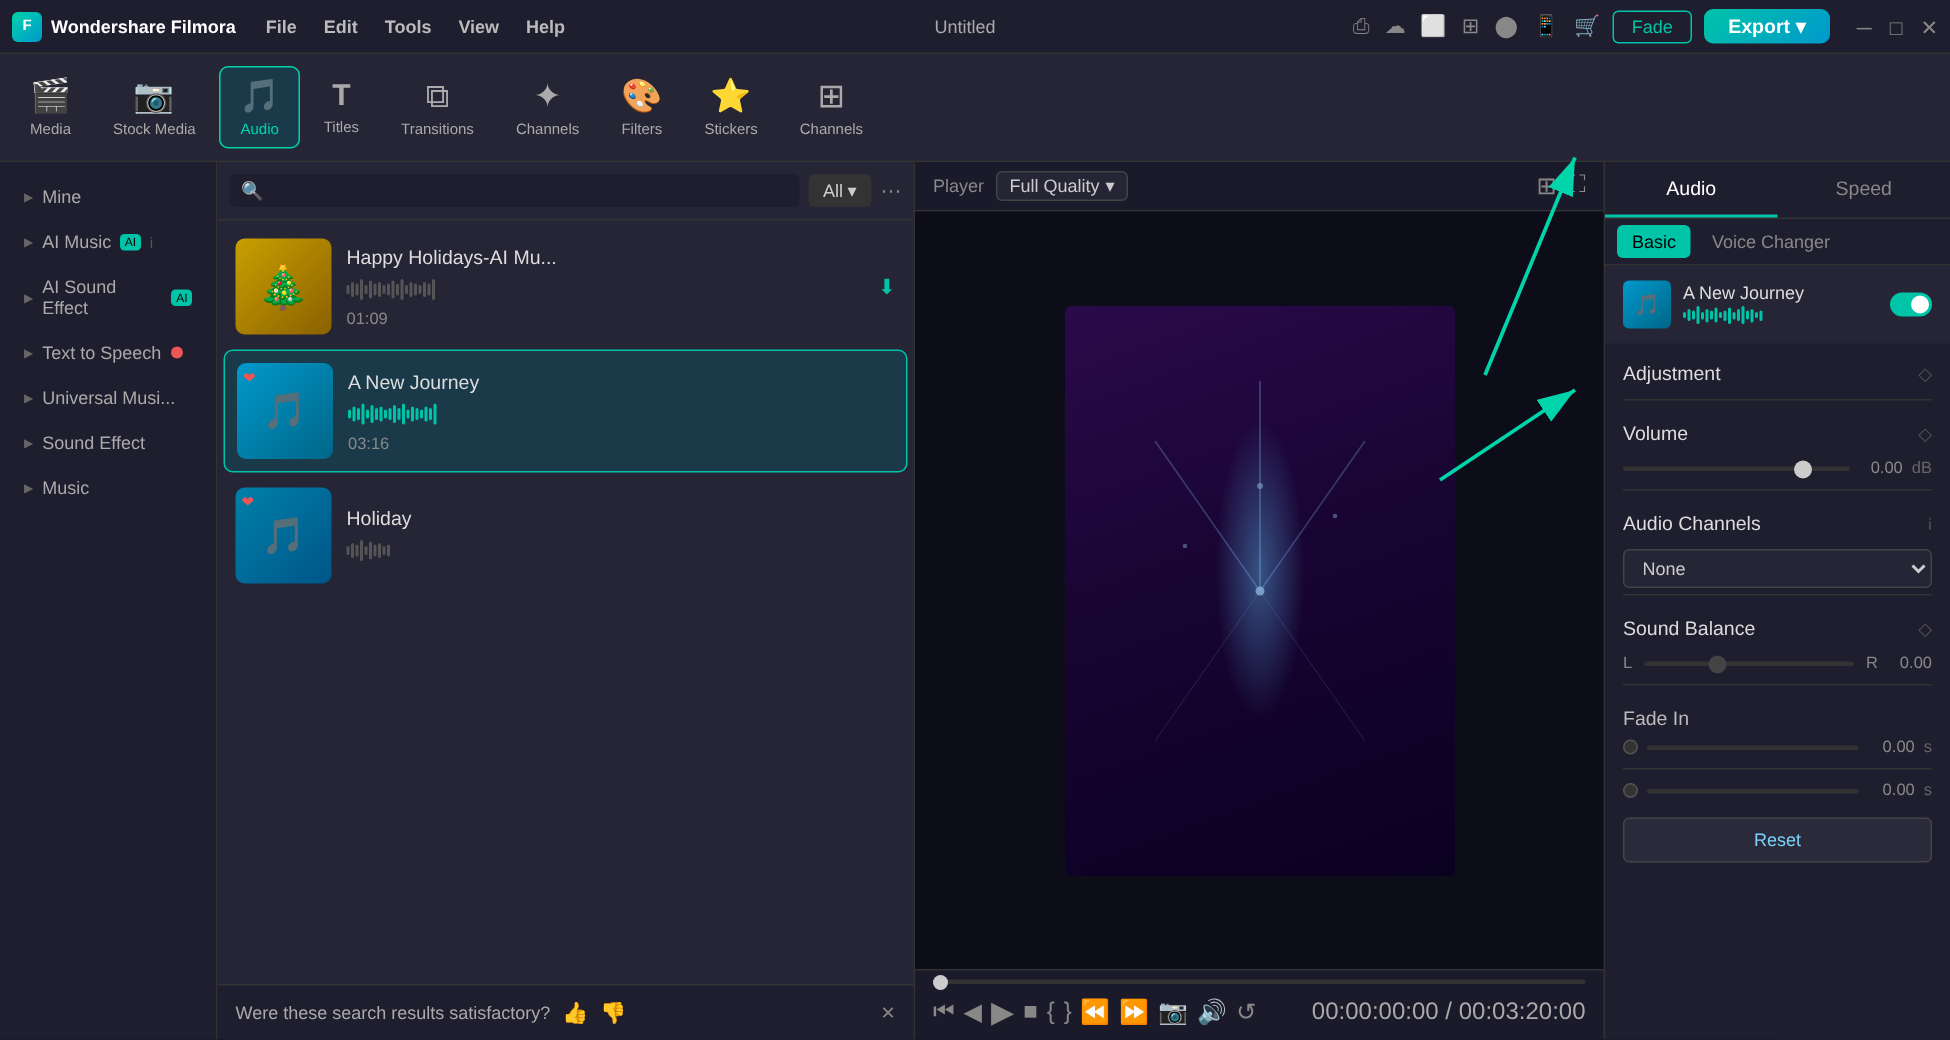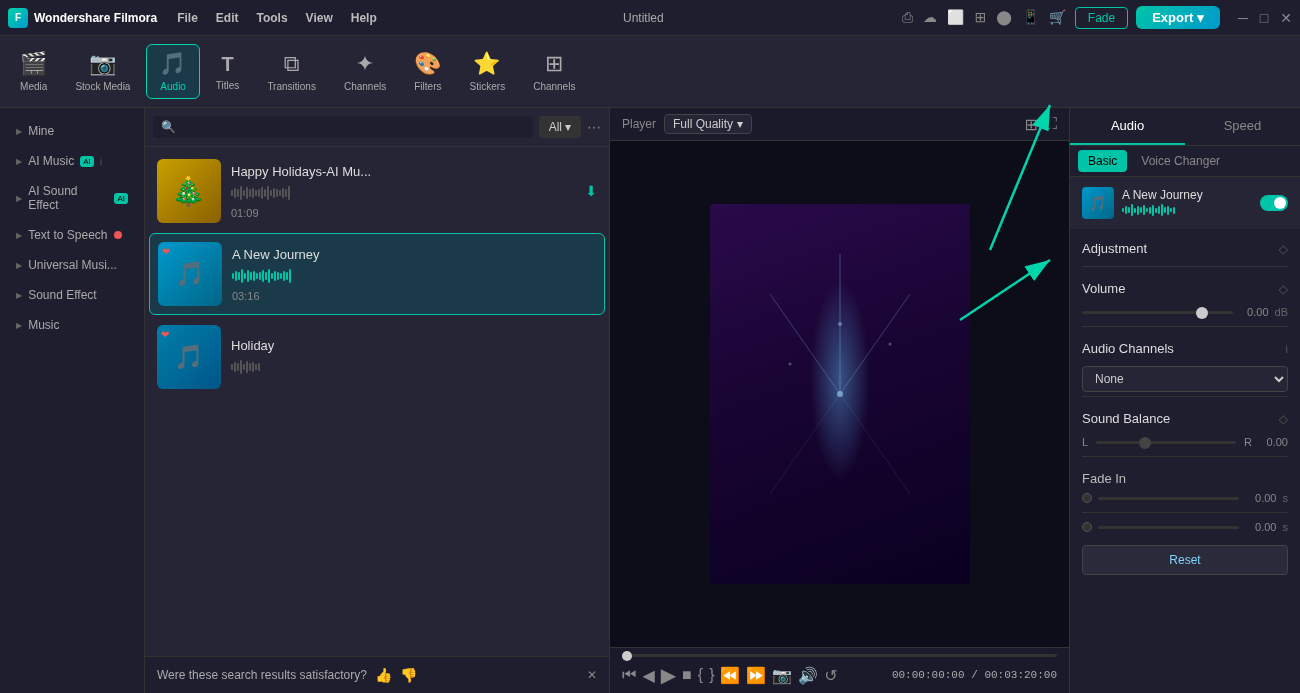--- a/index.html
+++ b/index.html
@@ -72,21 +72,21 @@
     .player-screen { flex: 1; background: #0d0d1a; display: flex; align-items: center; justify-content: center; overflow: hidden; }
     .video-placeholder { width: 260px; height: 380px; background: linear-gradient(160deg, #2a0a4a 0%, #1a0535 40%, #0a0020 100%); border-radius: 4px; position: relative; overflow: hidden; display: flex; align-items: center; justify-content: center; }
     .video-light { position: absolute; top: 20%; left: 50%; transform: translateX(-50%); width: 60px; height: 200px; background: radial-gradient(ellipse, rgba(100,200,255,0.4) 0%, transparent 70%); }
     .player-controls { padding: 6px 12px; border-top: 1px solid #333; }
     .progress-bar { height: 3px; background: #333; border-radius: 2px; margin-bottom: 6px; position: relative; }
     .progress-bar .played { width: 0%; height: 100%; background: #00c4a8; border-radius: 2px; }
     .progress-dot { width: 10px; height: 10px; background: #ccc; border-radius: 50%; position: absolute; left: 0%; top: -3px; }
     .controls-row { display: flex; align-items: center; gap: 6px; }
     .ctrl-btn { color: #888; cursor: pointer; font-size: 16px; }
     .ctrl-btn.play { font-size: 20px; }
-    .time-display { color: #aaa; font-size: 11px; margin-left: auto; font-family: Liberation Mono, monospace; }
+    .time-display { color: #aaa; font-size: 16px; margin-left: auto; }
 
     
     .right-panel { width: 230px; background: #1e1e2e; overflow-y: auto; flex-shrink: 0; }
     .right-tabs { display: flex; border-bottom: 1px solid #333; }
     .right-tab { flex: 1; text-align: center; padding: 10px; font-size: 13px; color: #888; cursor: pointer; }
     .right-tab.active { color: #fff; border-bottom: 2px solid #00c4a8; }
 
     .right-section { padding: 0 12px; }
     .current-audio { display: flex; align-items: center; gap: 8px; padding: 10px 12px; background: #252535; margin-bottom: 2px; }
     .current-audio-icon { width: 32px; height: 32px; background: linear-gradient(135deg, #0099cc, #006688); border-radius: 4px; display: flex; align-items: center; justify-content: center; font-size: 14px; }

